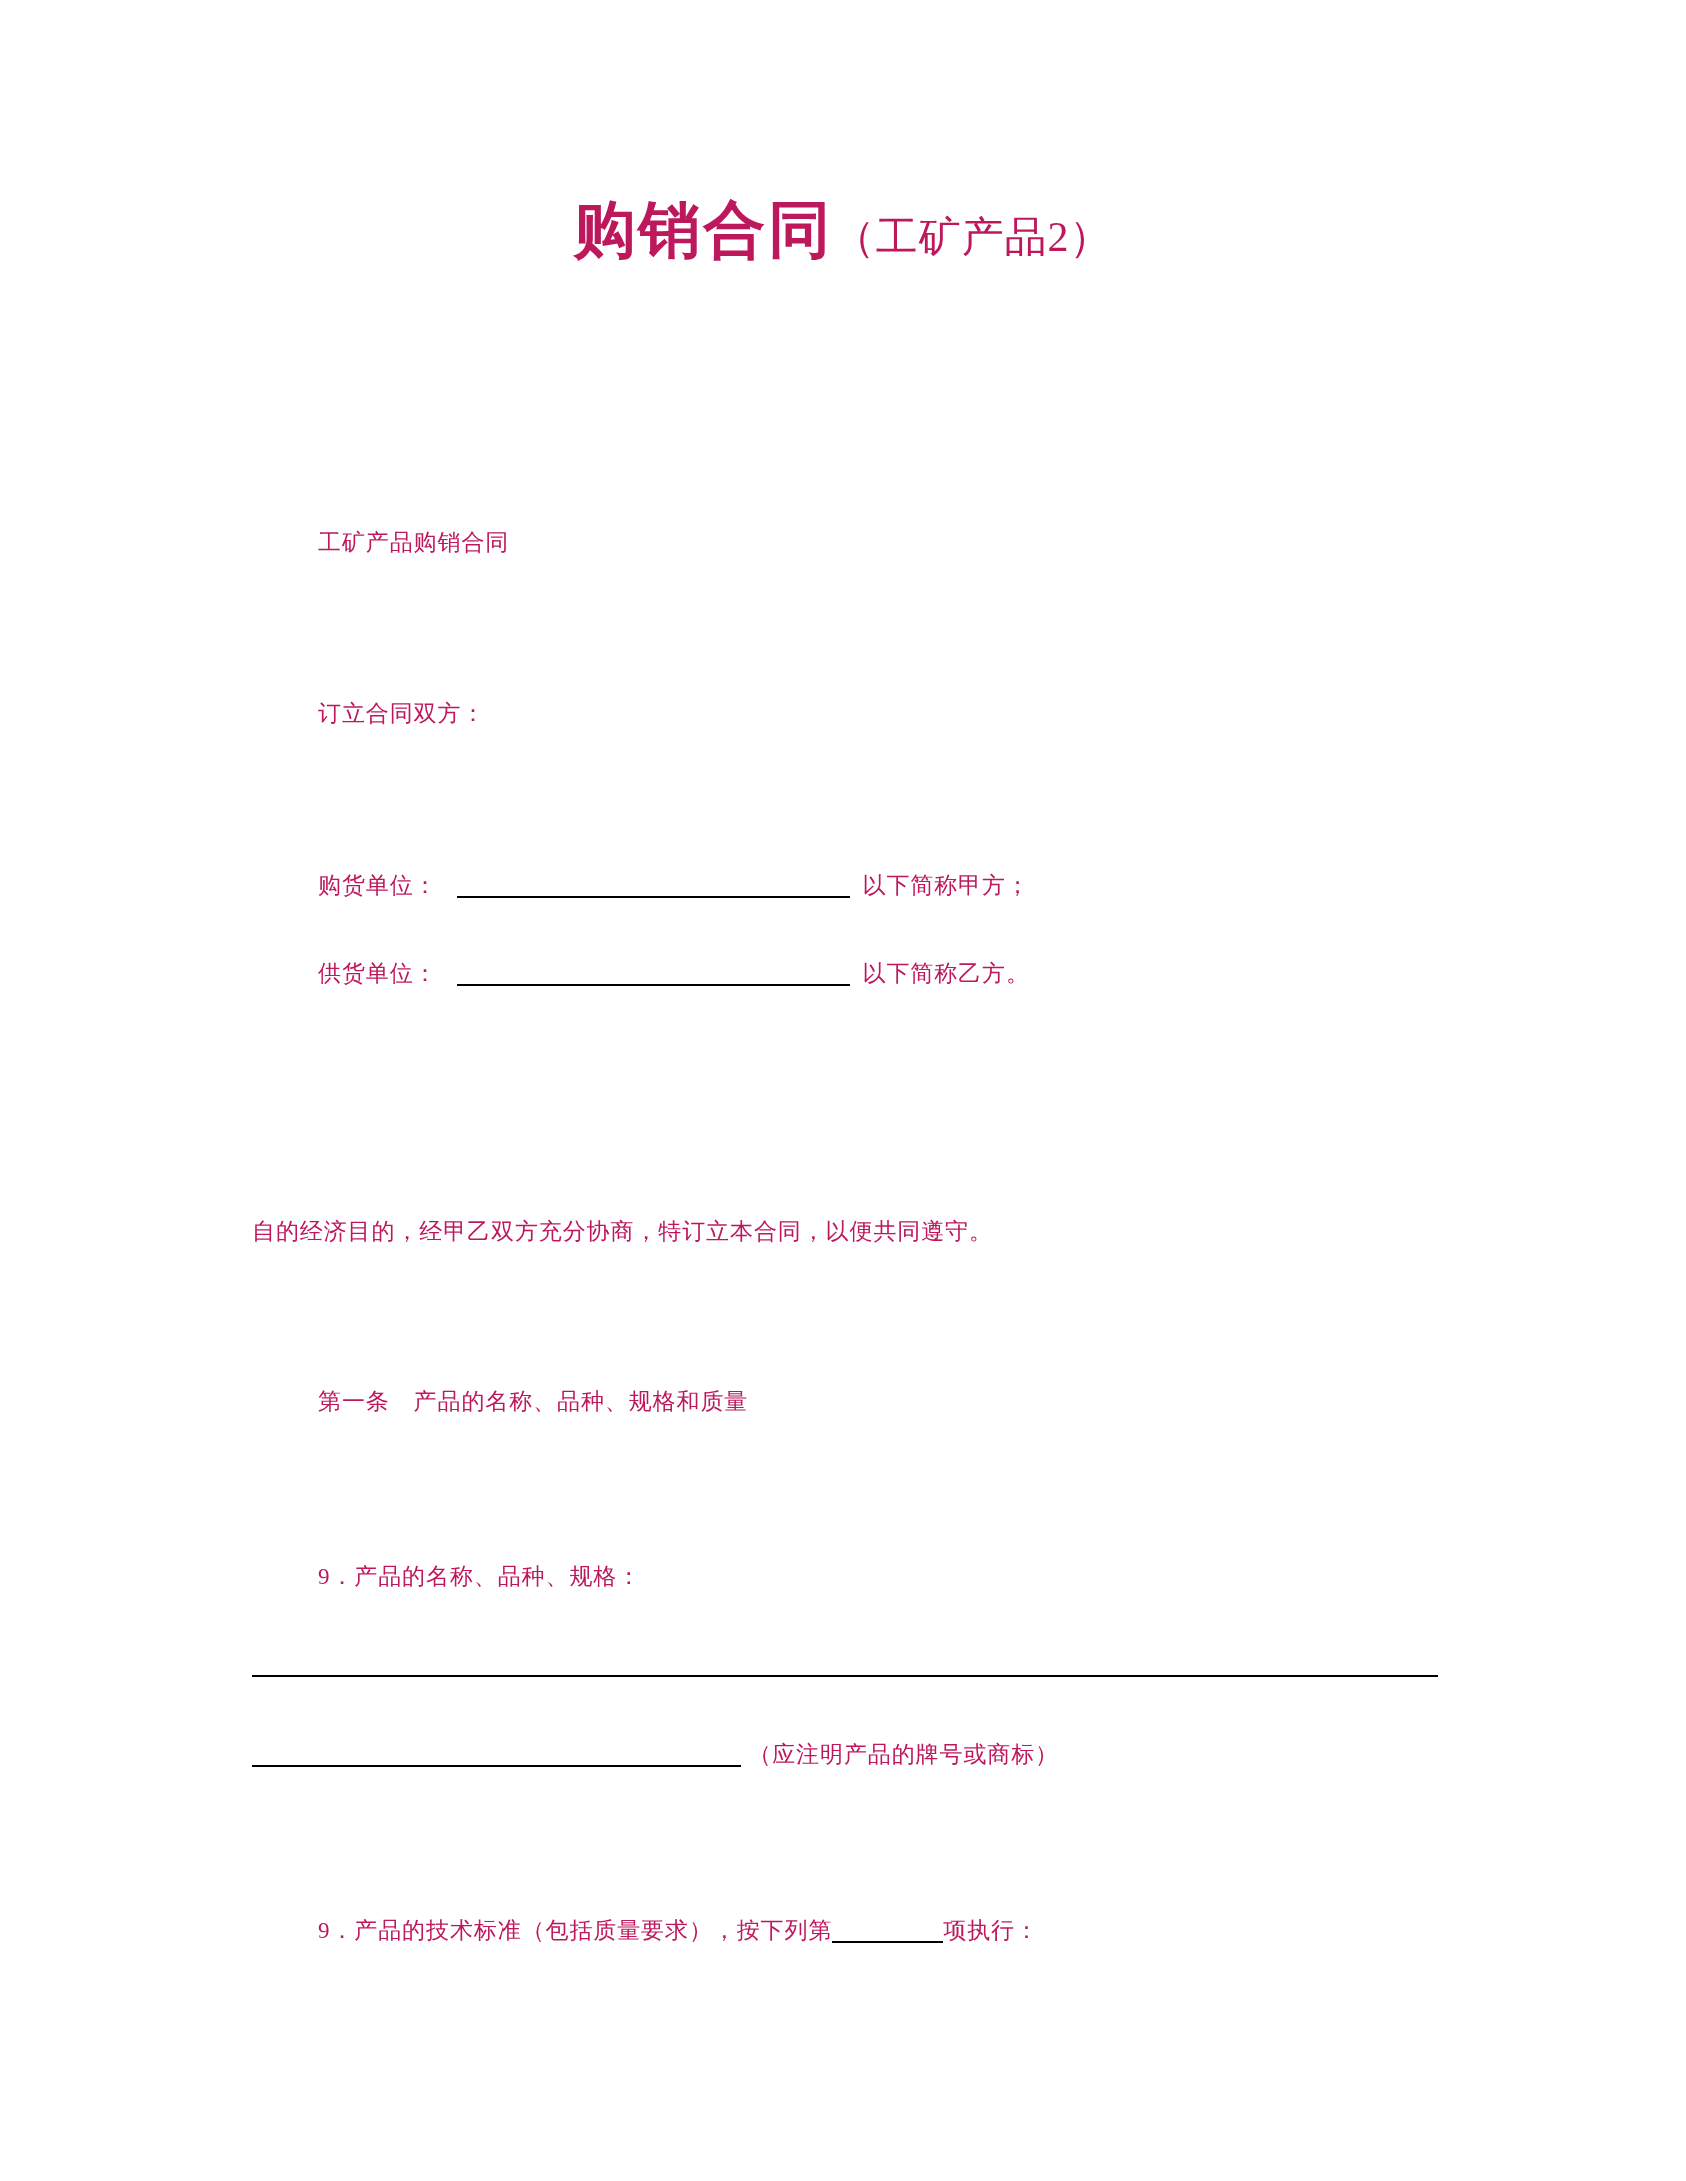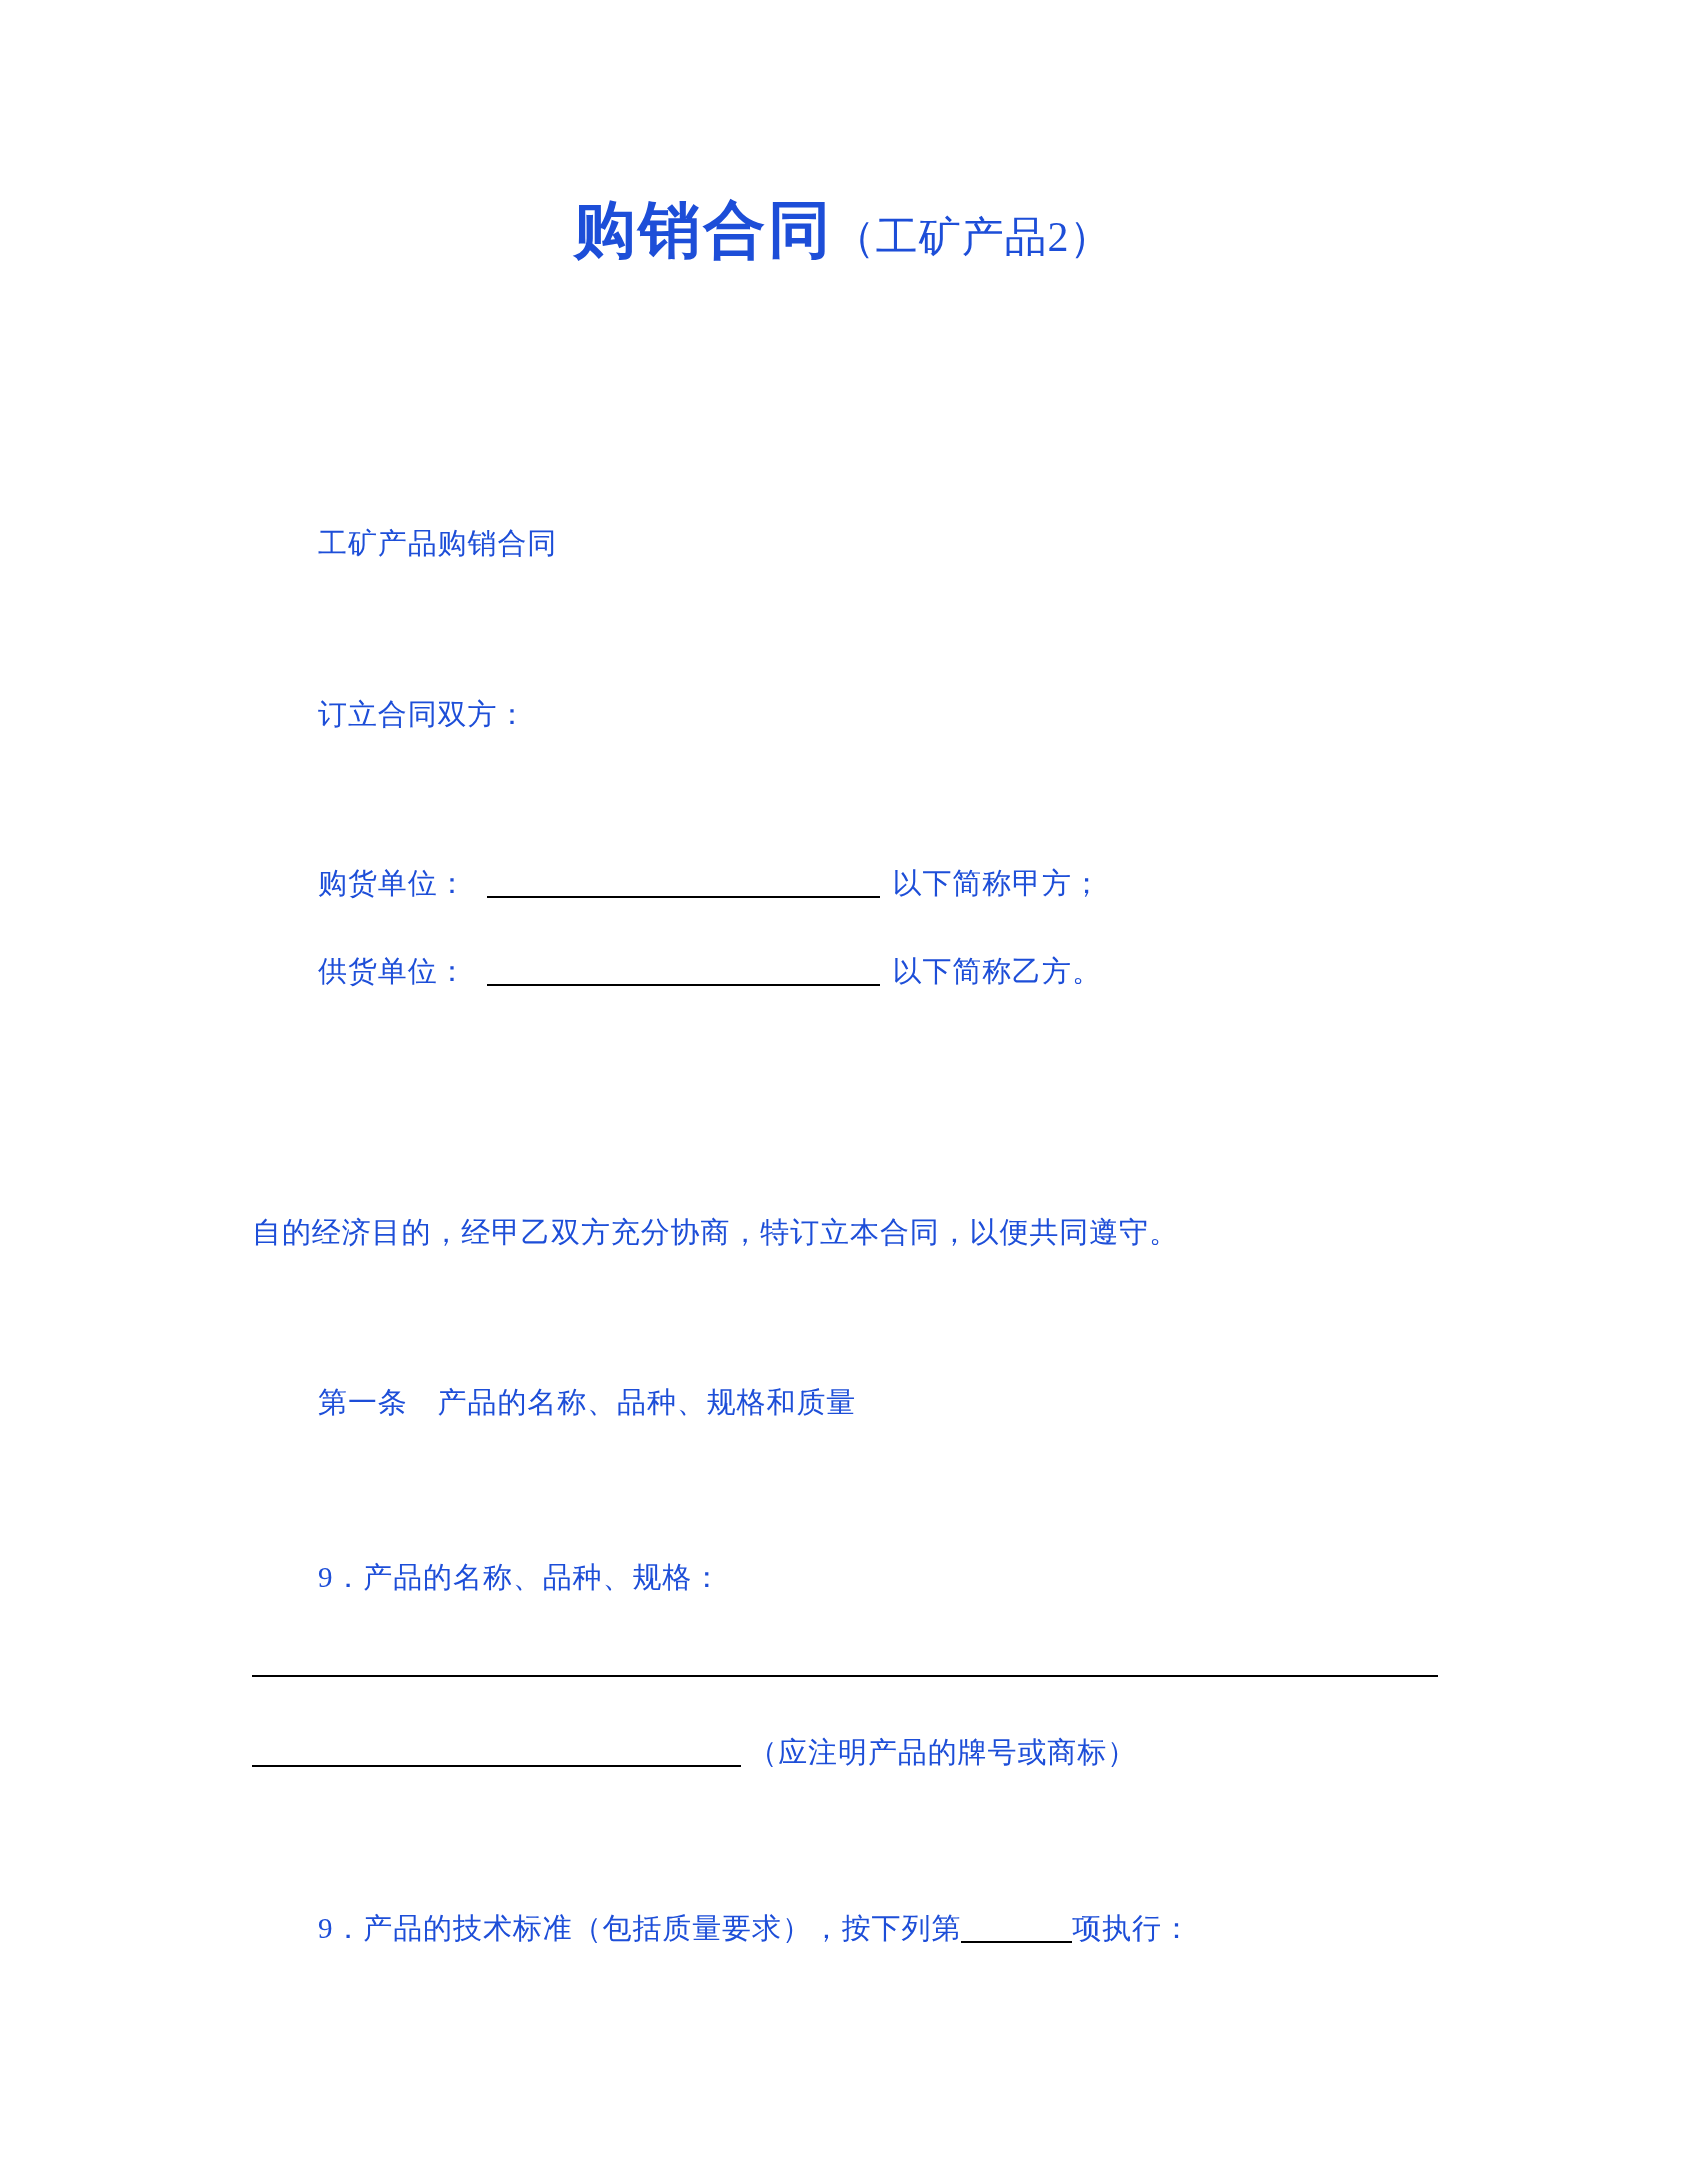--- a/index.html
+++ b/index.html
@@ -5,21 +5,21 @@
   html, body {
     margin: 0;
     padding: 0;
     background: #ffffff;
   }
   .page {
     position: relative;
     width: 1686px;
     height: 1998px;
     background: #ffffff;
-    color: #1d4ed8;
+    color: #be185d;
     font-family: "Liberation Serif", "DejaVu Serif", serif;
     overflow: hidden;
   }
   .doc-title {
     position: absolute;
     top: 188px;
     left: 0;
     width: 100%;
     text-align: center;
     white-space: nowrap;
@@ -30,21 +30,21 @@
     font-size: 62px;
     letter-spacing: 2.8px;
   }
   .doc-title .title-sub {
     font-size: 42px;
     font-weight: normal;
     letter-spacing: 0.9px;
   }
   .line {
     position: absolute;
-    font-size: 29px;
+    font-size: 23px;
     line-height: 40px;
     white-space: nowrap;
     letter-spacing: 0.9px;
   }
   .indent { left: 318px; }
   .flush  { left: 252px; text-align: right; }
   .blank {
     display: inline-block;
     height: 35px;
     border-bottom: 2.8px solid #000000;

